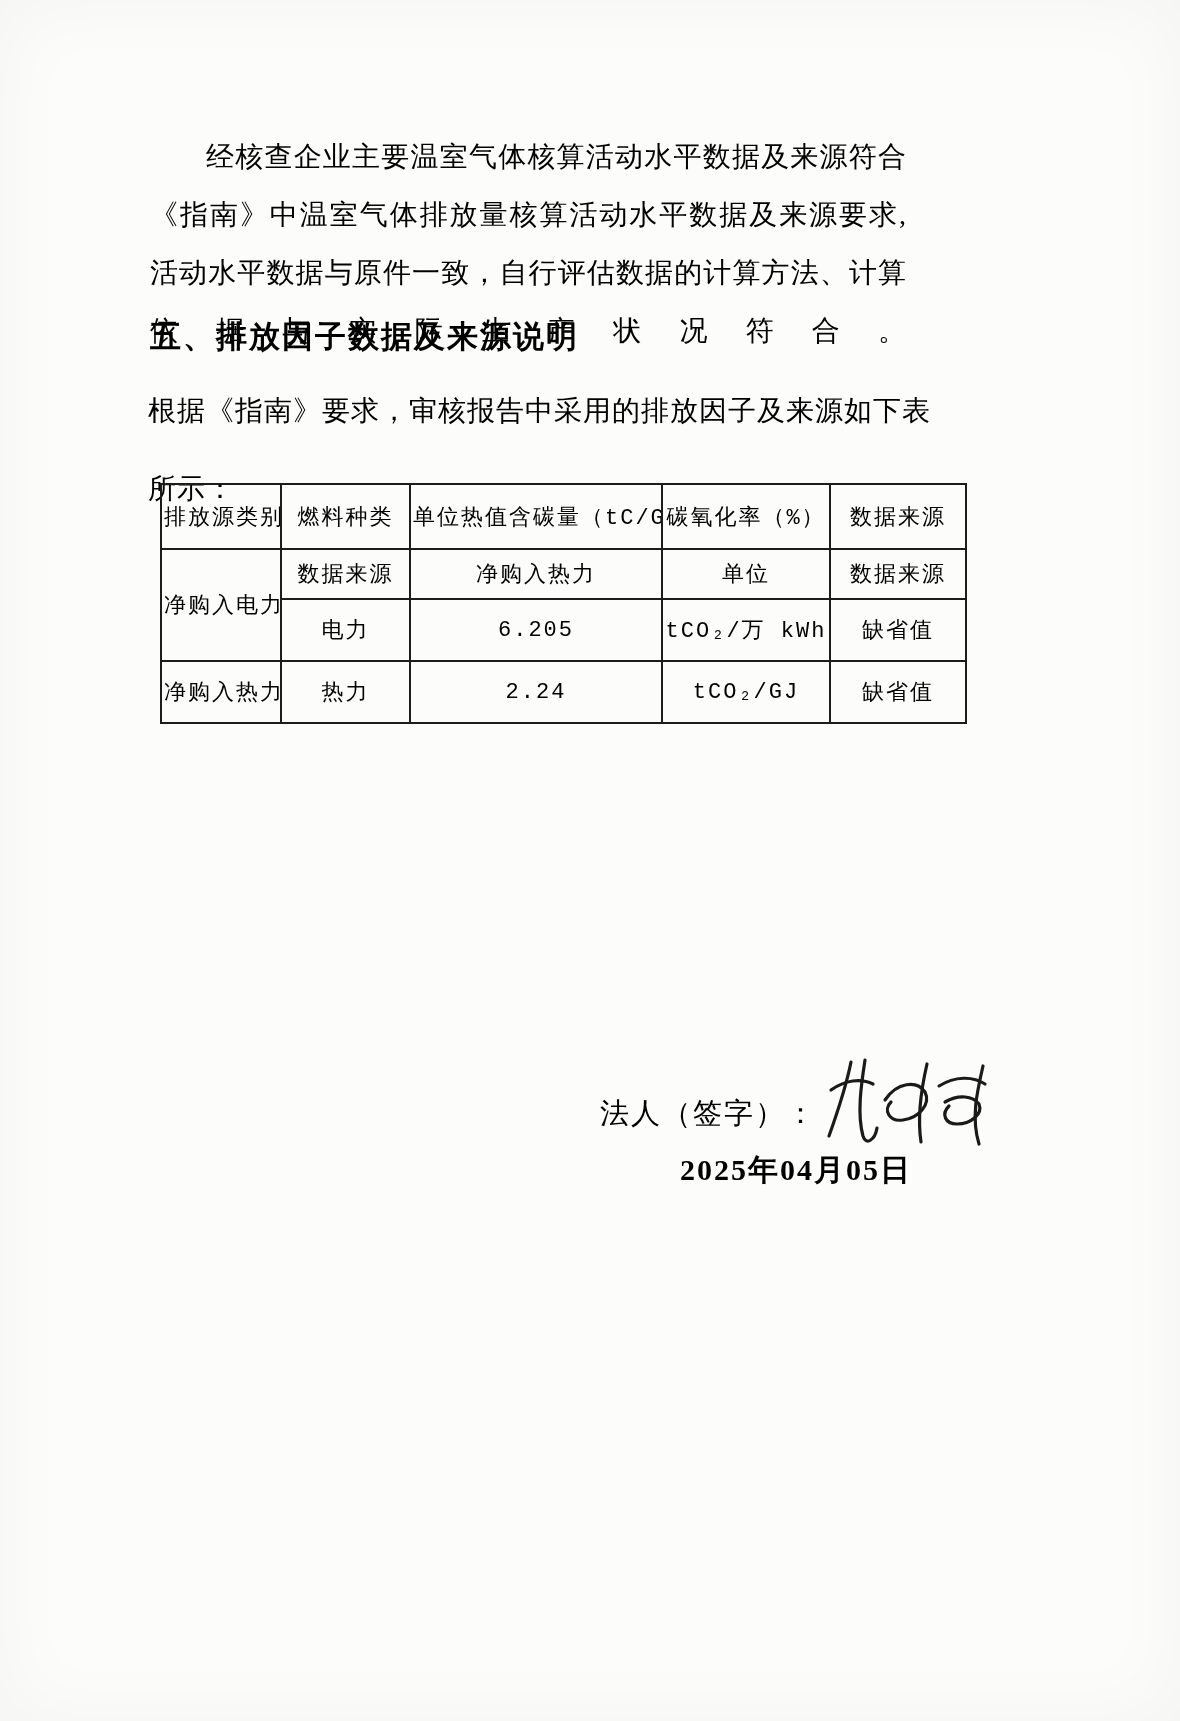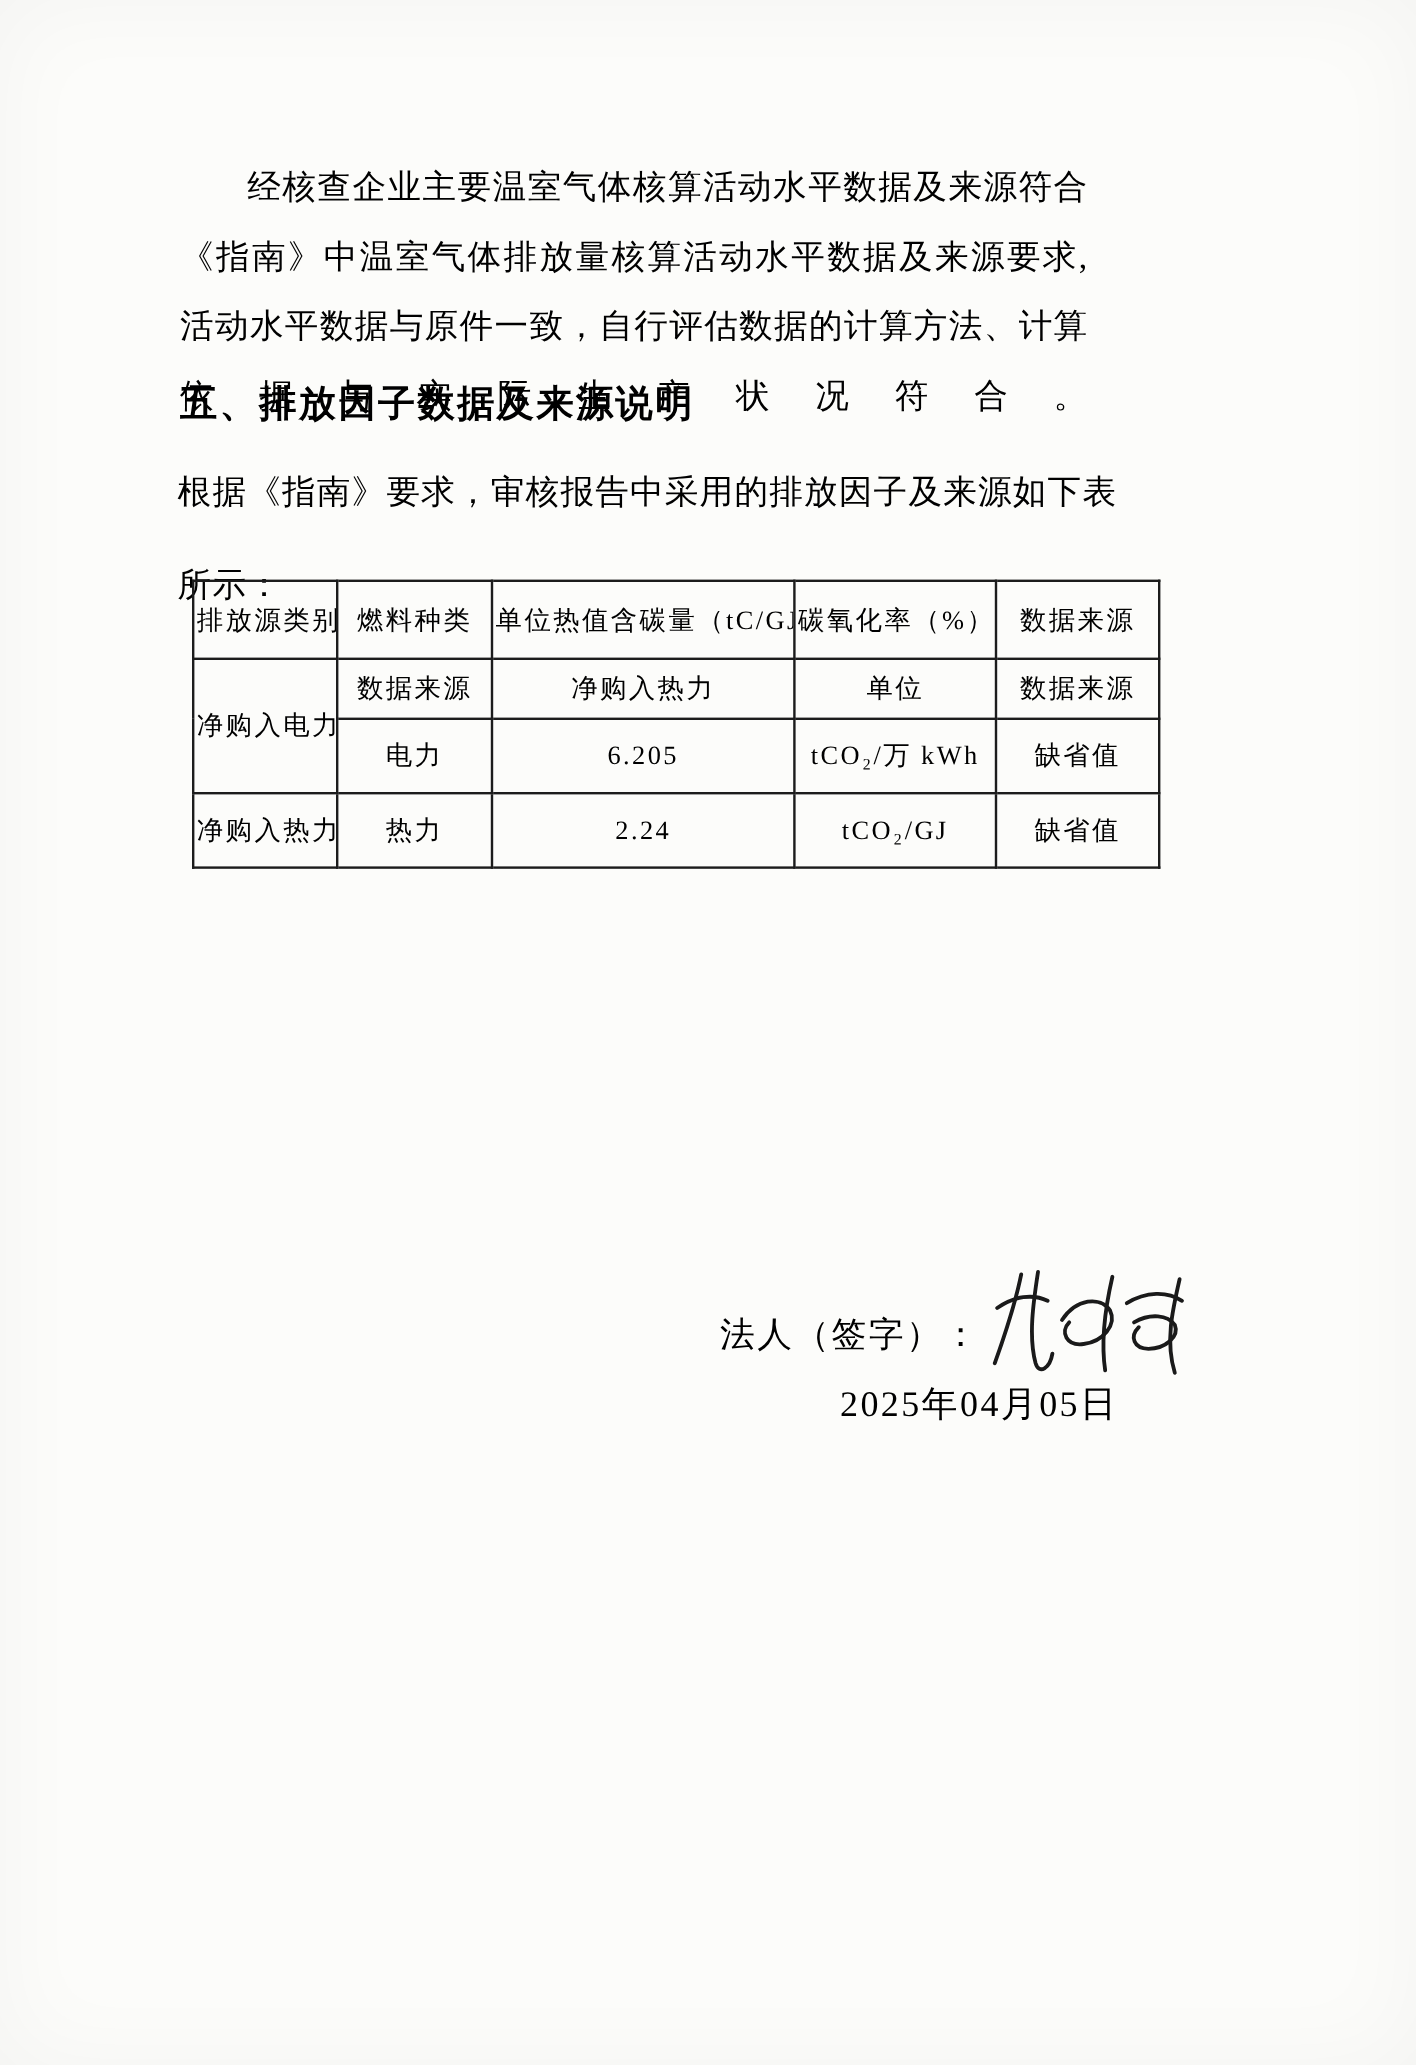--- a/index.html
+++ b/index.html
@@ -42,38 +42,39 @@
     font-size:22px;
   }
   table.factor-table td{
     border:2px solid #1c1c1c;
     text-align:center;
     vertical-align:middle;
     white-space:nowrap;
     overflow:hidden;
     padding:0 2px;
     letter-spacing:2px;
+    font-family:Liberation Mono, monospace;
   }
   tr.r-head{ height:65px; }
   tr.r-sub{ height:50px; }
   tr.r-elec{ height:62px;margin-top:44px; }
   tr.r-heat{ height:62px; }
   .para-factor{ top:728px; }
   .para-legal{ top:936px; }
   .sig-row{
     position:absolute;top:1056px;left:600px;
     display:flex;align-items:flex-end;
   }
   .sig-label{
     font-size:29px;letter-spacing:2px;line-height:42px;
   }
   .signature{ margin:0 0 -22px 4px; }
   .date{
-    position:absolute;top:1150px;left:700px;
-    font-size:30px;letter-spacing:2px;
+    position:absolute;top:1150px;left:680px;
+    font-size:30px;letter-spacing:2px;font-weight:bold;
   }
 </style>
 </head>
 <body>
 
 <div class="page">
 
   <p class="para indent para-activity">经核查企业主要温室气体核算活动水平数据及来源符合《指南》中温室气体排放量核算活动水平数据及来源要求,活动水平数据与原件一致，自行评估数据的计算方法、计算依据与实际生产状况符合。</p>
 
   <h2 class="heading">五、排放因子数据及来源说明</h2>

